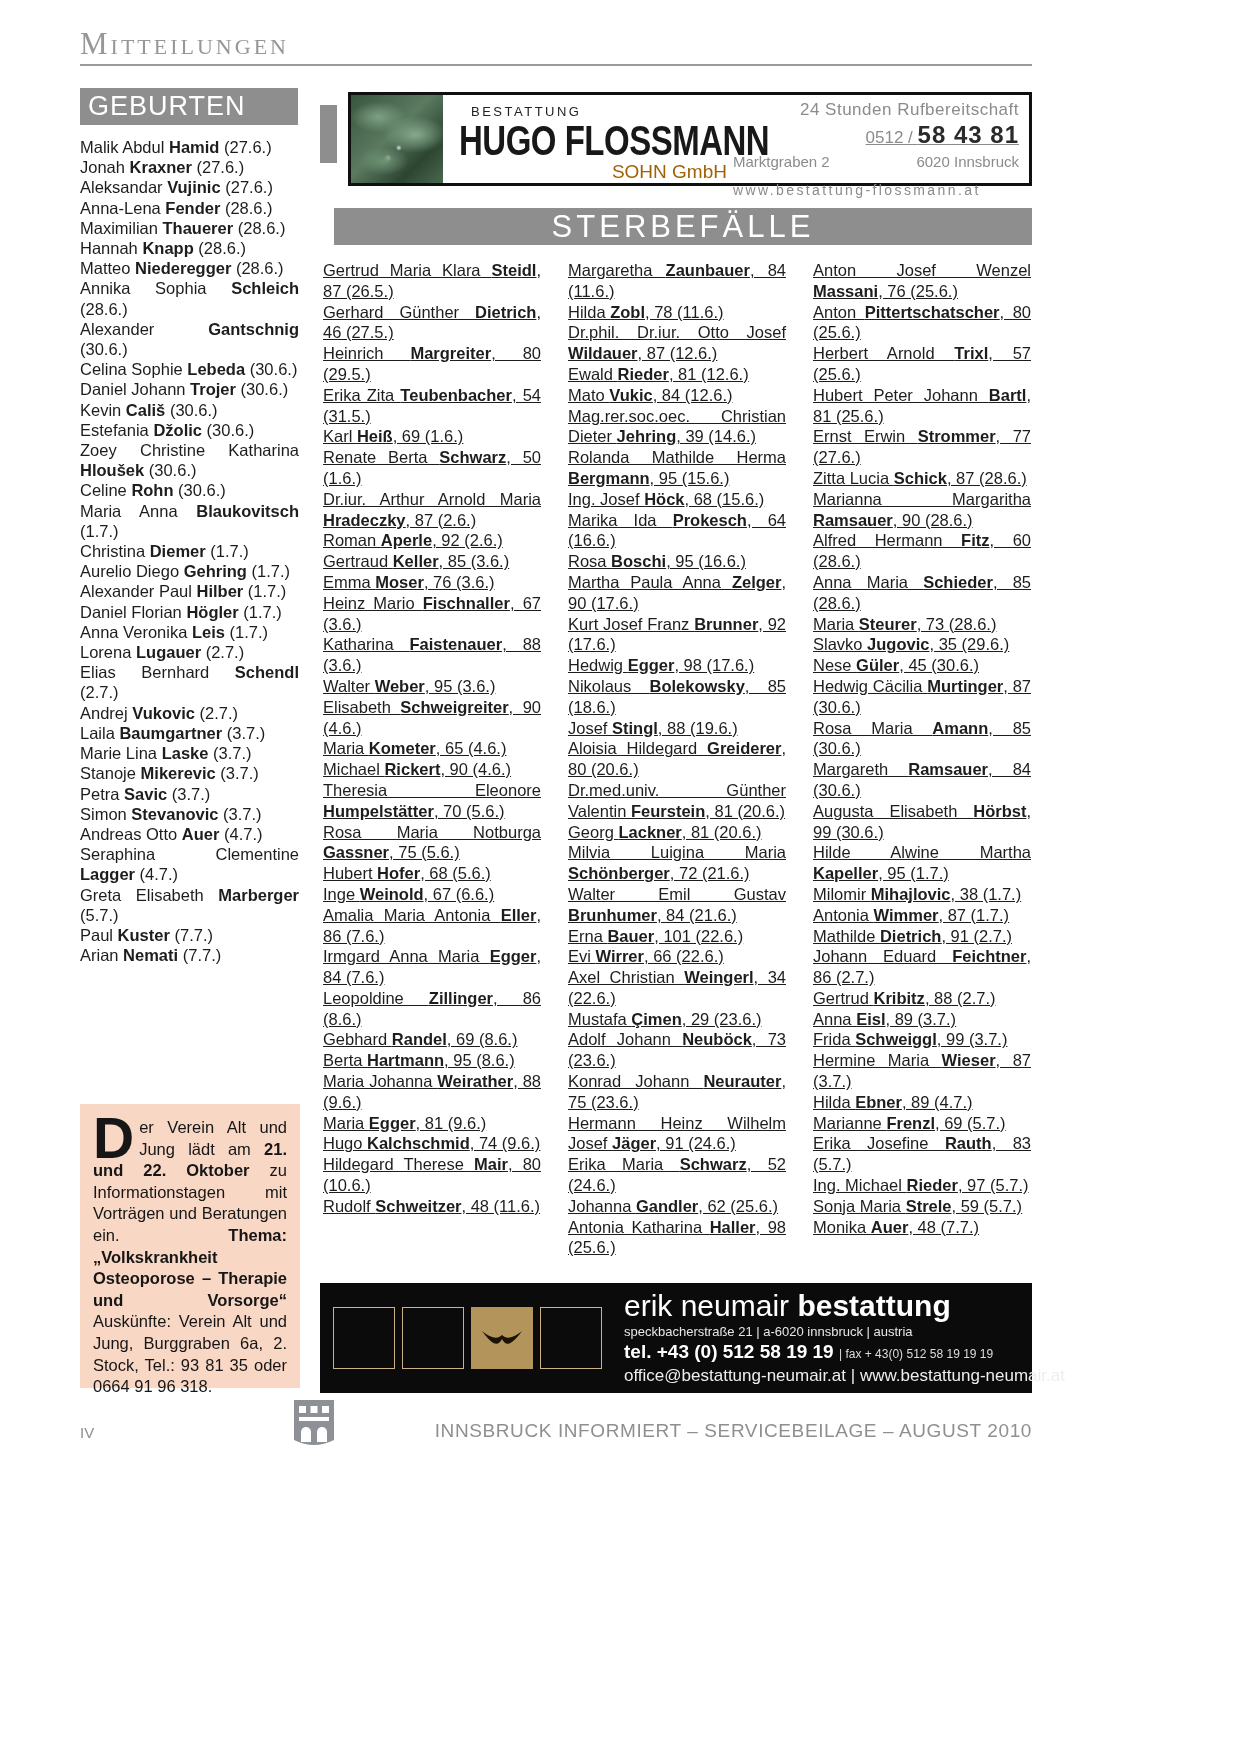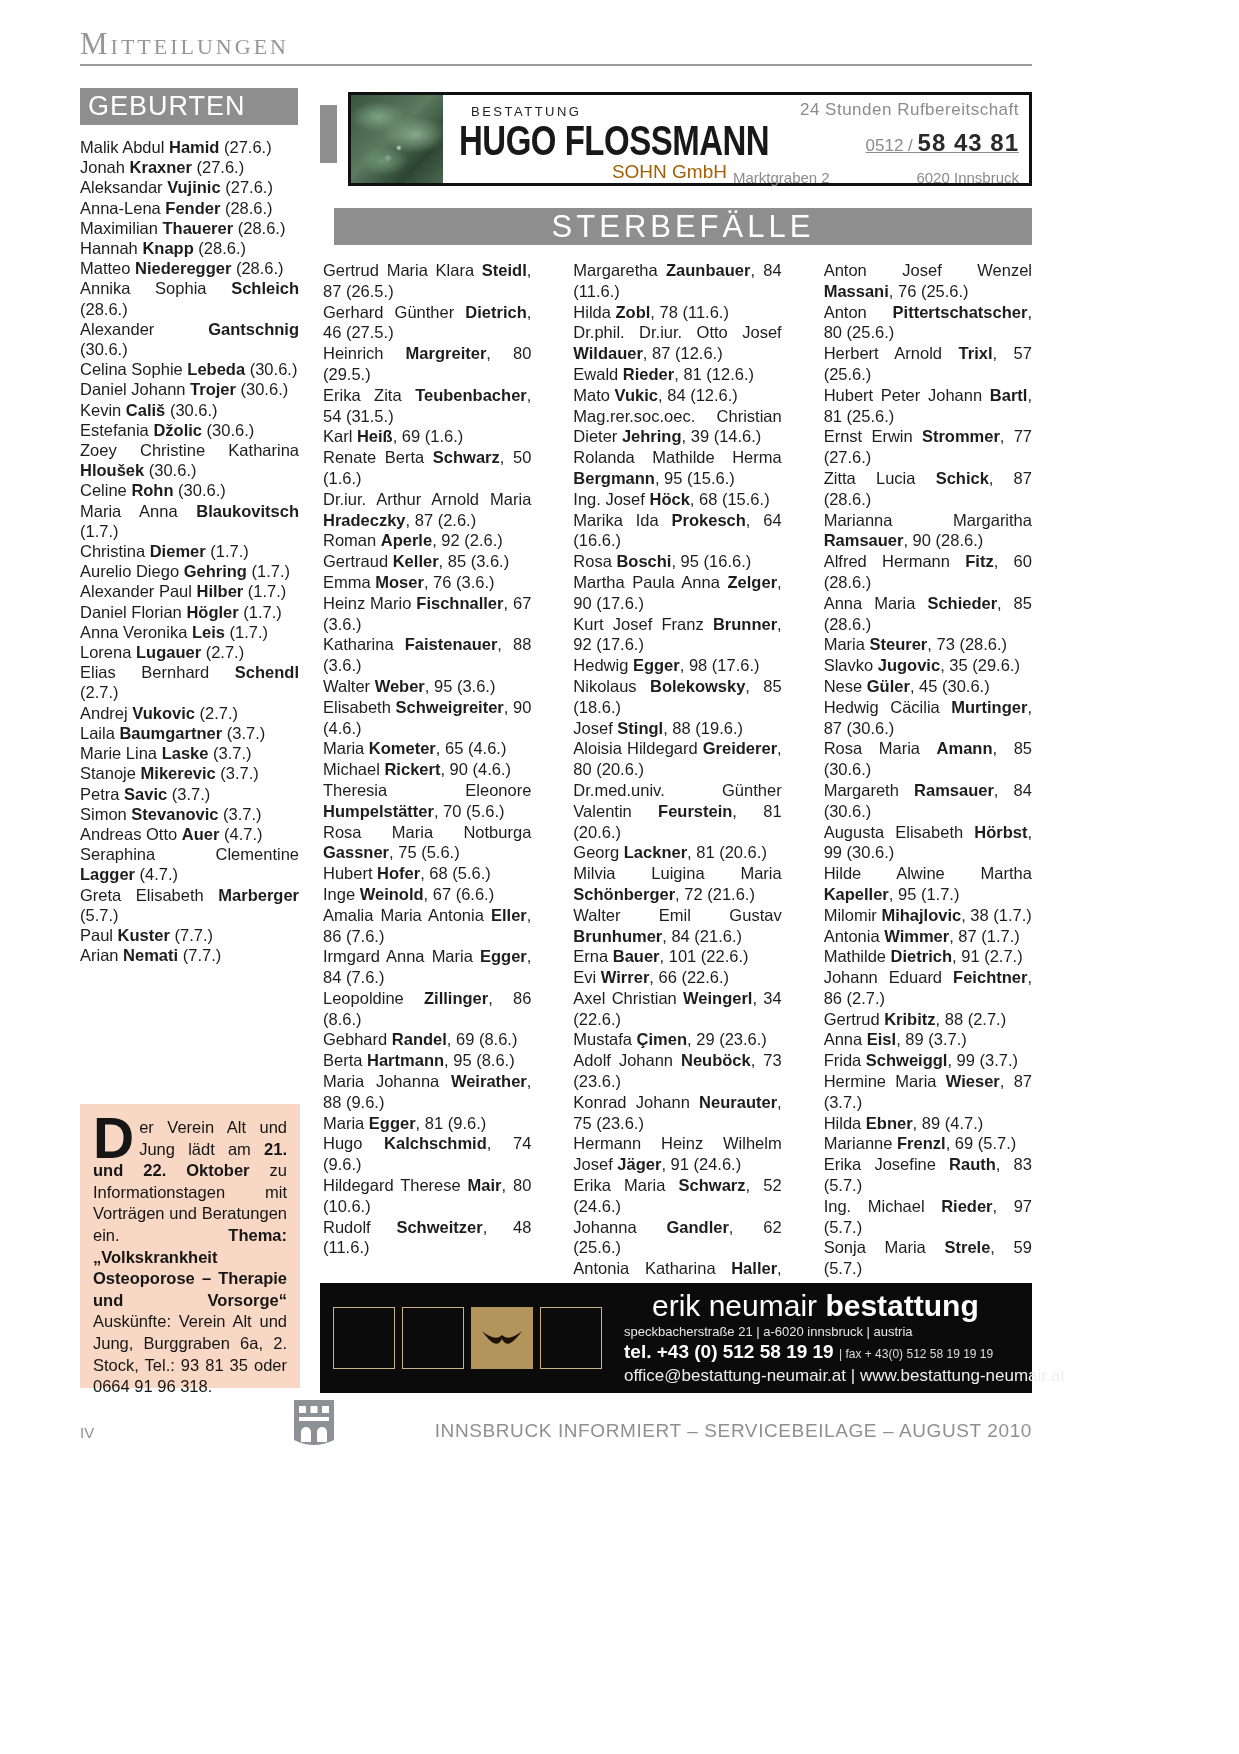--- a/index.html
+++ b/index.html
@@ -31,50 +31,50 @@
         radial-gradient(ellipse 36px 20px at 35% 75%, #6d9374 0%, transparent 70%),
         radial-gradient(circle 4px at 40% 72%, #e8eef0 0%, transparent 100%),
         radial-gradient(circle 3px at 52% 60%, #dfe8ea 0%, transparent 100%),
         linear-gradient(135deg,#38543d 0%,#5b7a60 45%,#2c4531 75%,#4a6850 100%);}
   .ad1-logo{width:290px;padding:7px 6px 0 16px;box-sizing:border-box;}
   .ad1-kicker{font-size:13px;letter-spacing:2.5px;color:#222;margin:2px 0 0 12px;}
   .ad1-brand{display:inline-block;font-size:33px;font-weight:bold;letter-spacing:-0.5px;
              transform:scaleY(1.28);transform-origin:top left;line-height:1;color:#181818;
              white-space:nowrap;}
   .ad1-sub{text-align:right;font-size:19px;color:#a16207;margin-top:9px;}
-  .ad1-info{flex:1;padding:5px 10px 6px 0;color:#8b8b8b;display:flex;flex-direction:column;gap:8px;}
+  .ad1-info{flex:1;padding:5px 10px 6px 0;color:#8b8b8b;display:flex;flex-direction:column;}
   .ad1-line1{font-size:17px;text-align:right;letter-spacing:0.5px;}
   .ad1-phone{font-size:17px;text-align:right;margin-top:1px;text-decoration:underline;}
   .ad1-phone .big{font-size:24px;font-weight:bold;color:#2a2a2a;letter-spacing:1px;}
   .ad1-addr{display:flex;justify-content:space-between;font-size:15px;margin-top:4px;}
   .ad1-web{font-size:14px;letter-spacing:2.4px;margin-top:12px;white-space:nowrap;}
 
   
   .deaths-header{position:absolute;left:334px;top:208px;width:698px;height:37px;background:#8e8e8e;
                  color:#fff;font-size:31px;letter-spacing:4px;text-align:center;line-height:37px;}
-  .deaths{position:absolute;left:323px;top:260px;width:709px;display:flex;gap:42px;}
+  .deaths{position:absolute;left:323px;top:260px;width:709px;display:flex;gap:27px;text-decoration:underline;}
   .deaths .col{width:218px;font-size:16.5px;line-height:20.8px;text-align:justify;}
   .deaths p{margin:0;}
 
   
   .infobox{position:absolute;left:80px;top:1104px;width:220px;height:284px;background:#f9d7c5;
            box-sizing:border-box;padding:13px 13px 0 13px;font-size:16.5px;line-height:21.6px;
            text-align:justify;color:#161616;}
   .infobox p{margin:0;}
   .dropcap{float:left;font-size:57px;line-height:43px;font-weight:bold;padding-right:5px;}
 
   
   .ad2{position:absolute;left:320px;top:1283px;width:712px;height:110px;background:#0b0b0b;
        display:flex;align-items:center;color:#fff;}
   .ad2-squares{display:flex;gap:7px;padding-left:13px;}
   .square{width:62px;height:62px;border:1px solid #cbb387;box-sizing:border-box;background:#0b0b0b;}
   .square.filled{background:#b3955b;display:flex;align-items:center;justify-content:center;border:none;}
   .ad2-text{margin-left:22px;min-width:0;}
   .ad2-brand{font-size:30px;line-height:1.05;white-space:nowrap;}
-  .ad2-brand .light{font-weight:normal;margin-left:28px;}
+  .ad2-brand .light{font-weight:normal;}
   .ad2-brand .bold{font-weight:bold;}
   .ad2-line1{font-size:13px;color:#e8e8e8;margin-top:2px;white-space:nowrap;}
   .ad2-tel{font-size:19px;font-weight:bold;margin-top:2px;white-space:nowrap;}
   .ad2-tel .small{font-size:12px;font-weight:normal;color:#ddd;}
   .ad2-line3{font-size:17px;color:#eee;margin-top:3px;white-space:nowrap;}
 
   
   .footer-pagenum{position:absolute;left:80px;top:1424px;color:#8f8f8f;font-size:15px;}
   .footer-logo{position:absolute;left:293px;top:1400px;}
   .footer-text{position:absolute;right:207px;top:1420px;color:#8f8f8f;font-size:19px;

